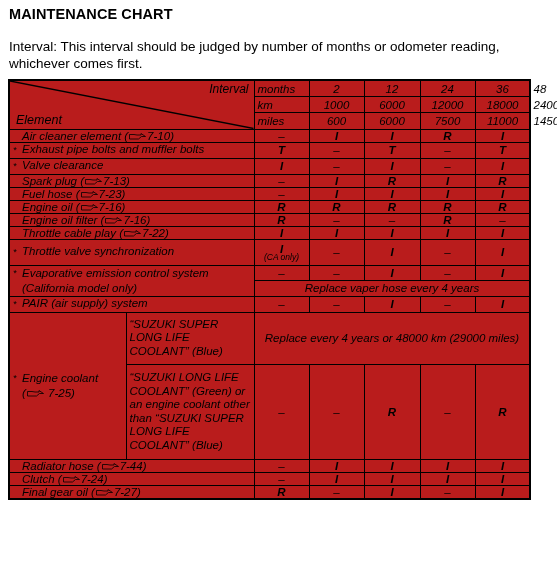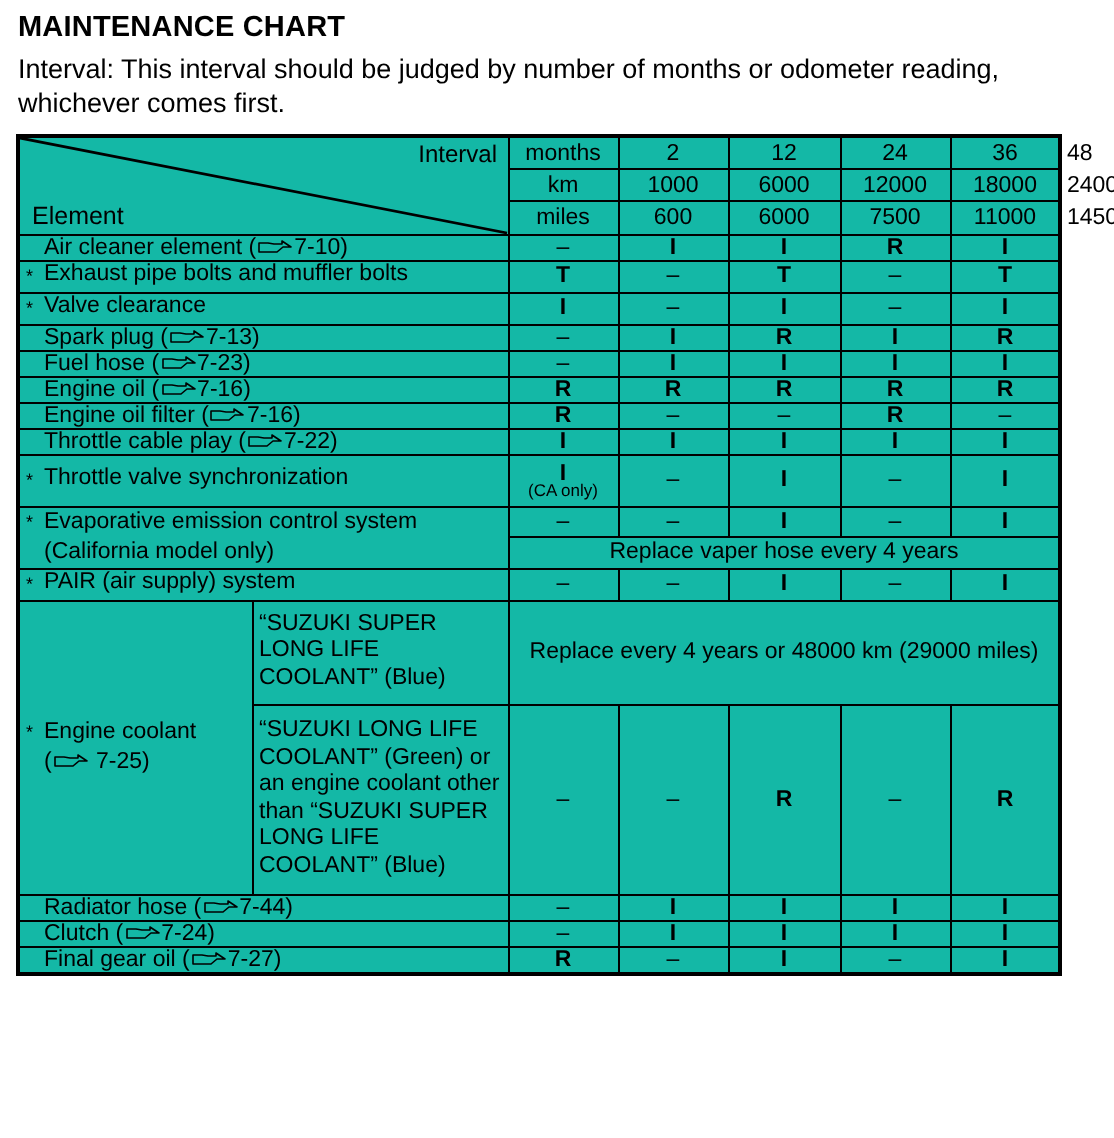--- a/index.html
+++ b/index.html
@@ -4,42 +4,43 @@
 <style>
   html,body{margin:0;padding:0;}
   body{
     width:557px;height:569px;background:#ffffff;
     font-family:"Liberation Sans","DejaVu Sans",sans-serif;
     color:#000;overflow:hidden;
   }
   .page{position:relative;width:557px;height:569px;box-sizing:border-box;padding:6px 8px 16px 8px;}
 
   .doc-title{font-size:14.5px;font-weight:bold;letter-spacing:.1px;line-height:17px;margin:0 0 1px 1px;}
-  .doc-note{font-size:13.5px;line-height:16.5px;margin:4px 0 7px 1px;}
+  .doc-note{font-size:13.5px;line-height:16.5px;margin:16px 0 7px 1px;}
 
   
   table.chart{
     border-collapse:collapse;
     width:523px;
     table-layout:fixed;
     border:2px solid #000;
-    background:#14b8a6;
+    background:#b91c1c;
+    font-style:italic;
   }
   table.chart td{
     border:1px solid #000;
     font-size:11.5px;
     padding:0 3px;
     vertical-align:middle;
     box-sizing:border-box;
   }
   .val{text-align:center;font-weight:bold;font-size:12px;}
   .dash{text-align:center;font-weight:normal;font-size:12px;}
   .elem{text-align:left;font-size:12.5px;padding-left:6px;white-space:nowrap;}
   .elem2{text-align:left;font-size:12.5px;padding-left:6px;line-height:15px;margin-top:12px;}
-  .unit{text-align:center;font-size:12px;padding-left:7px;}
+  .unit{text-align:left;font-size:12px;padding-left:7px;}
   .num{text-align:center;font-size:12px;}
   .merged{text-align:center;font-size:12px;}
 
   
   .corner{position:relative;height:49px;padding:0;}
   .corner svg{position:absolute;left:0;top:0;width:100%;height:100%;display:block;}
   .corner .interval-lbl{position:absolute;right:5px;top:1px;font-size:12px;}
   .corner .element-lbl{position:absolute;left:6px;bottom:2px;font-size:12.5px;}
 
   

